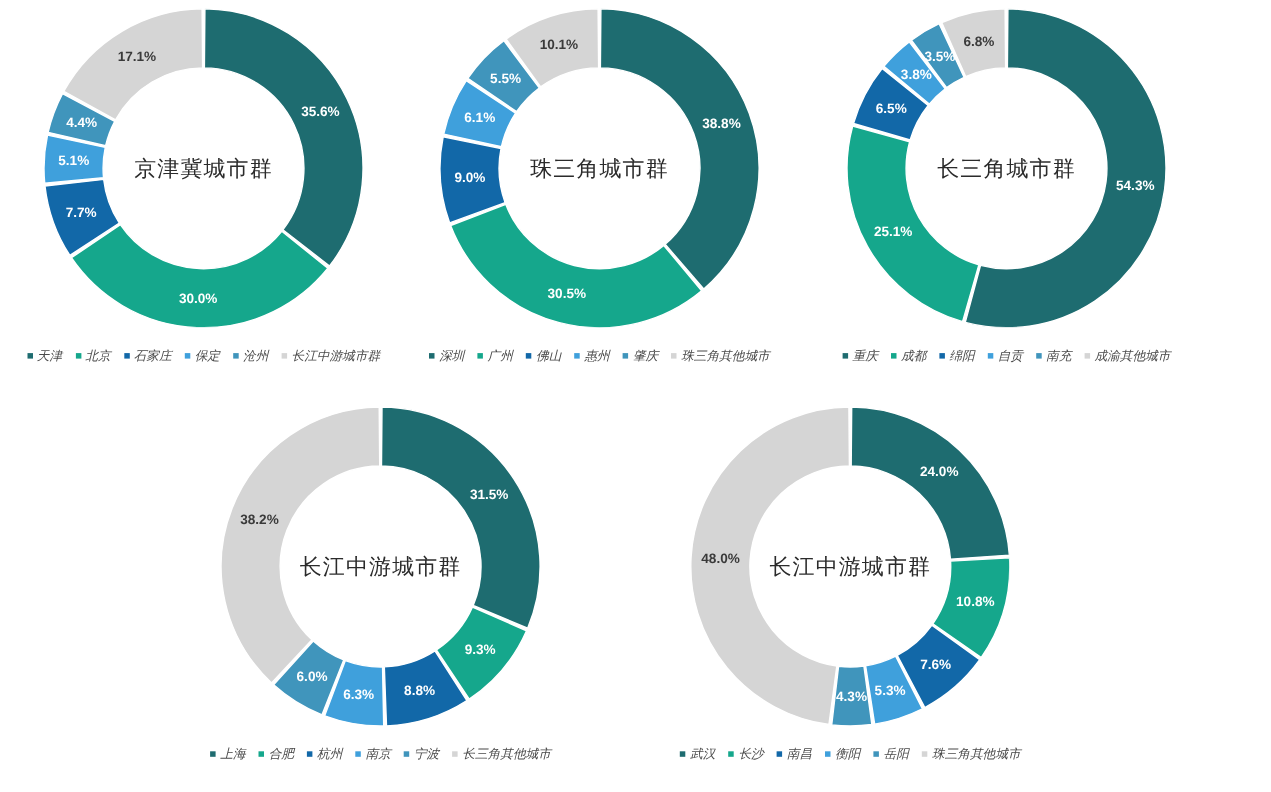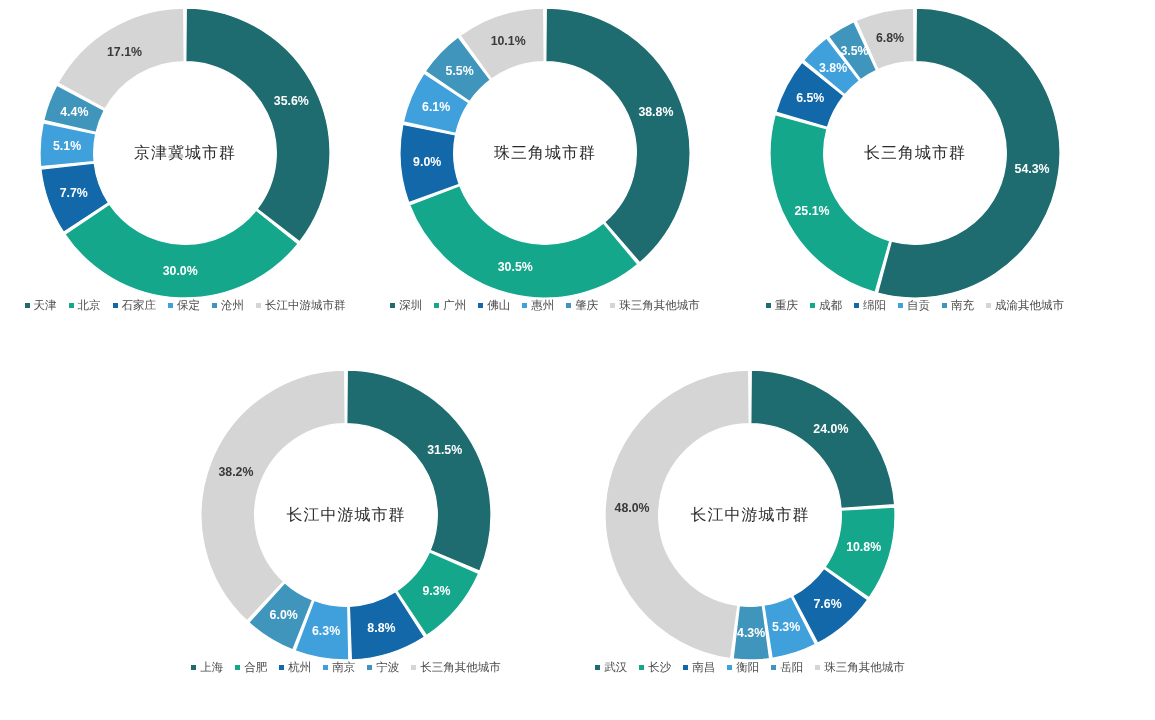--- a/index.html
+++ b/index.html
@@ -38,32 +38,33 @@
     left: 0;
     top: 0;
     width: 100%;
     height: 100%;
     display: flex;
     align-items: center;
     justify-content: center;
     pointer-events: none;
   }
   .donut-center-label span {
-    font-size: 16px;
+    font-size: 20px;
     color: #2b2b2b;
     letter-spacing: 1px;
     font-family: Liberation Mono, monospace;
     white-space: nowrap;
   }
   .legend {
     display: flex;
     flex-wrap: nowrap;
     align-items: center;
     justify-content: space-between;
-    margin-top: 0;
+    margin-top: 18px;
+    font-style: italic;
   }
   .legend-item {
     display: flex;
     align-items: center;
     margin: 0 6px;
     white-space: nowrap;
   }
   .legend-swatch {
     width: 5px;
     height: 5px;
@@ -266,21 +267,21 @@
         <div class="legend-item">
           <span class="legend-swatch" style="background: rgb(64, 149, 188);"></span>
           <span class="legend-label">宁波</span>
         </div>
         <div class="legend-item">
           <span class="legend-swatch" style="background: rgb(213, 213, 213);"></span>
           <span class="legend-label">长三角其他城市</span>
         </div>
       </div>
     </div>
-    <div class="chart-cell" style="left: 605px; top: 370px; width: 290px;">
+    <div class="chart-cell" style="left: 628px; top: 370px; width: 290px;">
       <div class="donut-wrap" style="width: 290px; height: 290px;">
         <svg width="290" height="290" viewBox="0 0 270 270">
           <path d="M 136.17808229228046 0.00514038633687619 A 135 135 0 0 1 269.65450569567747 125.34784501508739 L 219.78246654913022 128.9227172317217 A 85 85 0 0 0 135.74175551736178 50.00323653954544 Z" fill="#1e6c70" stroke="#ffffff" stroke-width="1.2"></path>
           <path d="M 269.80245049403857 127.69936024705531 A 135 135 0 0 1 245.88203072209552 212.00763119940947 L 204.8146119361342 183.4862863107393 A 85 85 0 0 0 219.875616977728 130.4033008962941 Z" fill="#15a78c" stroke="#ffffff" stroke-width="1.2"></path>
           <path d="M 244.52117437328286 213.93106083093633 A 135 135 0 0 1 198.08721658934076 254.35243232967485 L 174.72158081551083 210.1478277631286 A 85 85 0 0 0 203.95777645725218 184.6973345972562 Z" fill="#1268a8" stroke="#ffffff" stroke-width="1.2"></path>
           <path d="M 195.99462094238856 255.43527812104864 A 135 135 0 0 1 155.60651747568454 268.41803265497623 L 147.97447396617176 219.00394648646653 A 85 85 0 0 0 173.40402059335577 210.8296195576973 Z" fill="#3fa0dc" stroke="#ffffff" stroke-width="1.2"></path>
           <path d="M 153.27491327130568 268.75734576062075 A 135 135 0 0 1 119.24945049159014 269.07803768769566 L 125.08298734655676 219.41950521077132 A 85 85 0 0 0 146.5064268745258 219.21758807150195 Z" fill="#4095bc" stroke="#ffffff" stroke-width="1.2"></path>
           <path d="M 116.91186496853067 268.7827319615029 A 135 135 0 0 1 133.82191770771934 0.00514038633687619 L 134.2582444826381 50.00323653954544 A 85 85 0 0 0 123.61117423944523 219.2335719757611 Z" fill="#d5d5d5" stroke="#ffffff" stroke-width="1.2"></path>
           <text x="210.30018165215574" y="54.81345098364473" text-anchor="middle" dominant-baseline="central" fill="#ffffff" class="slice-value" font-size="13" font-weight="bold" font-family="&quot;Liberation Sans&quot;, &quot;DejaVu Sans&quot;, sans-serif">24.0%</text>
           <text x="240.82304387446945" y="165.02471290690573" text-anchor="middle" dominant-baseline="central" fill="#ffffff" class="slice-value" font-size="13" font-weight="bold" font-family="&quot;Liberation Sans&quot;, &quot;DejaVu Sans&quot;, sans-serif">10.8%</text>

